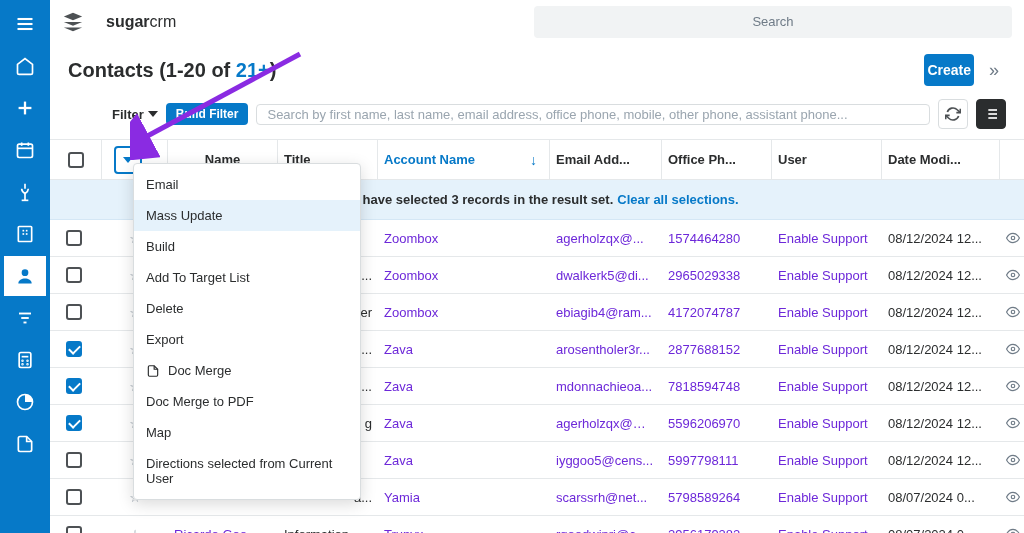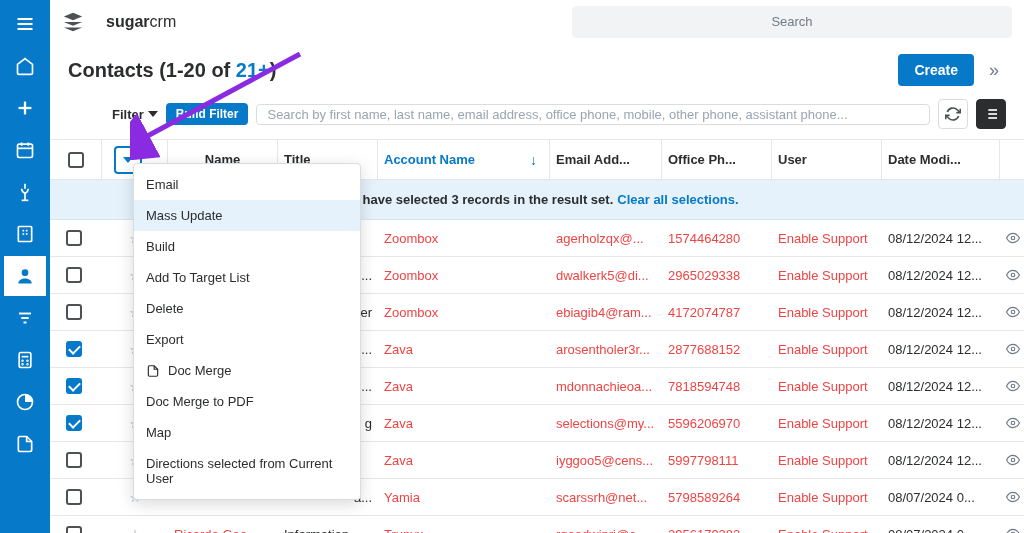--- a/index.html
+++ b/index.html
@@ -5,47 +5,47 @@
 * { box-sizing: border-box; margin: 0; padding: 0; }
 body { font-family: -apple-system, BlinkMacSystemFont, "Segoe UI", Arial, sans-serif; font-size: 13px; color: #2b2d2e; background: #fff; width: 1024px; height: 533px; overflow: hidden; position: relative; }
 a { color: #0679c8; text-decoration: none; }
 .sidebar { position: absolute; left: 0; top: 0; bottom: 0; width: 50px; background: #0679c8; display: flex; flex-direction: column; align-items: center; padding-top: 4px; gap: 2px; }
 .sidebar-btn { width: 42px; height: 40px; display: flex; align-items: center; justify-content: center; color: #fff; cursor: pointer; }
 .sidebar-btn.active { background: #fff; color: #0679c8; border-radius: 0; }
 .main { position: absolute; left: 50px; right: 0; top: 0; bottom: 0; }
 .topbar { height: 43px; display: flex; align-items: center; padding: 0 12px; gap: 20px; }
 .logo { display: flex; align-items: center; gap: 22px; font-size: 16px; color: #2b2d2e; }
 .logo .bold { font-weight: 700; }
-.searchbox { margin-left: auto; width: 440px; height: 32px; background: #f1f3f4; border-radius: 4px; display: flex; align-items: center; justify-content: center; color: #6f7b87; font-size: 13px; }
+.searchbox { margin-left: auto; width: 478px; height: 32px; background: #f1f3f4; border-radius: 4px; display: flex; align-items: center; justify-content: center; color: #6f7b87; font-size: 13px; }
 .titlebar { padding: 10px 18px 8px; display: flex; align-items: center; }
 .page-title { font-size: 20px; font-weight: 700; }
 .page-title .count { font-weight: 700; }
 .page-title .plus { color: #0679c8; }
-.create-btn { margin-left: auto; background: #0679c8; color: #fff; border: none; border-radius: 4px; padding: 8px 16px; font-weight: 600; font-size: 14px; cursor: pointer; }
+.create-btn { margin-left: auto; background: #0679c8; color: #fff; border: none; border-radius: 4px; padding: 8px 3px; font-weight: 600; font-size: 14px; cursor: pointer; }
 .more-btn { margin-left: 8px; color: #6f7b87; width: 24px; height: 34px; display: flex; align-items: center; justify-content: center; cursor: pointer; font-size: 18px; }
 .filterbar { padding: 4px 18px 10px; display: flex; align-items: center; gap: 8px; }
 .filter-toggle { display: flex; align-items: center; gap: 4px; font-size: 13px; font-weight: 600; cursor: pointer; margin-left: 44px; }
 .build-filter { background: #0679c8; color: #fff; border: none; border-radius: 4px; padding: 4px 10px; font-size: 12px; font-weight: 600; cursor: pointer; }
 .filter-search { flex: 1; height: 21px; border: 1px solid #d9dddf; border-radius: 4px; padding: 0 10px; font-size: 13px; color: #2b2d2e; }
 .filter-search::placeholder { color: #9aa5af; }
 .refresh-btn { width: 30px; height: 30px; border: 1px solid #d9dddf; border-radius: 4px; display: flex; align-items: center; justify-content: center; cursor: pointer; color: #4d5154; background: #fff; }
 .list-btn { width: 30px; height: 30px; border: 1px solid #2b2d2e; border-radius: 4px; display: flex; align-items: center; justify-content: center; cursor: pointer; color: #fff; background: #2b2d2e; }
 .grid { border-top: 1px solid #e5e8ea; }
 .grid-header { display: grid; grid-template-columns: 52px 66px 110px 100px 172px 112px 110px 110px 118px 26px 26px; height: 40px; align-items: center; border-bottom: 1px solid #e5e8ea; }
 .grid-header .cell { padding: 0 6px; font-size: 13px; font-weight: 600; color: #2b2d2e; white-space: nowrap; overflow: hidden; text-overflow: ellipsis; border-right: 1px solid #e5e8ea; height: 100%; display: flex; align-items: center; }
 .grid-header .cell.sortable { color: #0679c8; }
 .grid-header .cell.last { border-right: none; justify-content: center; }
 .grid-header .cell.account { display: flex; justify-content: space-between; padding-right: 12px; }
 .selectall { width: 16px; height: 16px; border: 2px solid #4d5154; border-radius: 3px; cursor: pointer; }
 .chevbox { width: 28px; height: 28px; border: 2px solid #0679c8; border-radius: 4px; display: flex; align-items: center; justify-content: center; cursor: pointer; color: #0679c8; margin-left: 6px; }
 .banner { background: #e5f2fb; height: 40px; display: flex; align-items: center; justify-content: center; font-size: 13px; font-weight: 600; border-bottom: 1px solid #d4e7f5; }
 .banner a { font-weight: 600; margin-left: 4px; }
 .row { display: grid; grid-template-columns: 52px 66px 110px 100px 172px 112px 110px 110px 118px 26px 26px; height: 37px; align-items: center; border-bottom: 1px solid #e5e8ea; }
 .row .cell { padding: 0 6px; font-size: 13px; white-space: nowrap; overflow: hidden; text-overflow: ellipsis; }
-.row .cell.link { color: #ef4444; cursor: pointer; }
+.row .cell.link { color: #6d28d9; cursor: pointer; }
 .row .cell.icon { display: flex; justify-content: center; color: #6f7b87; cursor: pointer; }
 .checkbox { width: 16px; height: 16px; border: 2px solid #4d5154; border-radius: 3px; cursor: pointer; margin-left: 10px; }
 .checkbox.checked { background: #0679c8; border-color: #0679c8; position: relative; }
 .checkbox.checked::after { content: ''; position: absolute; left: 3px; top: 0px; width: 5px; height: 9px; border: solid #fff; border-width: 0 2px 2px 0; transform: rotate(45deg); }
 .fav { color: #9aa5af; cursor: pointer; display: flex; justify-content: center; }
 .dropdown { position: absolute; left: 133px; top: 163px; width: 228px; background: #fff; border: 1px solid #d9dddf; border-radius: 4px; box-shadow: 0 4px 16px rgba(0,0,0,0.15); padding: 5px 0; z-index: 100; }
 .dropdown-item { padding: 8px 12px; font-size: 13px; cursor: pointer; display: flex; align-items: center; gap: 8px; }
 .dropdown-item.highlight { background: #e5f2fb; text-align: right; }
 .arrow-svg { position: absolute; left: 130px; top: 50px; z-index: 200; pointer-events: none; }
 .chev-down { width: 0; height: 0; border-left: 5px solid transparent; border-right: 5px solid transparent; border-top: 6px solid currentColor; display: inline-block; }
@@ -311,21 +311,21 @@
 
   </div>
         <div class="row">
     <div class="cell">
             <div class="checkbox checked"></div>
           </div>
     <div class="cell fav">☆</div>
     <div class="cell "></div>
     <div class="cell" style="text-align:right">g</div>
     <div class="cell link">Zava</div>
-    <div class="cell link">selections@my...</div>
+    <div class="cell link">agerholzqx@my...</div>
     <div class="cell link">5596206970</div>
     <div class="cell link">Enable Support</div>
     <div class="cell">08/12/2024 12...</div>
     <div class="cell icon">
             <svg width="18" height="18" viewBox="0 0 24 24" fill="none" stroke="currentColor" stroke-width="2">
               <path d="M1 12s4-8 11-8 11 8 11 8-4 8-11 8-11-8-11-8z"></path>
               <circle cx="12" cy="12" r="3"></circle>
             </svg>
           </div>
 

